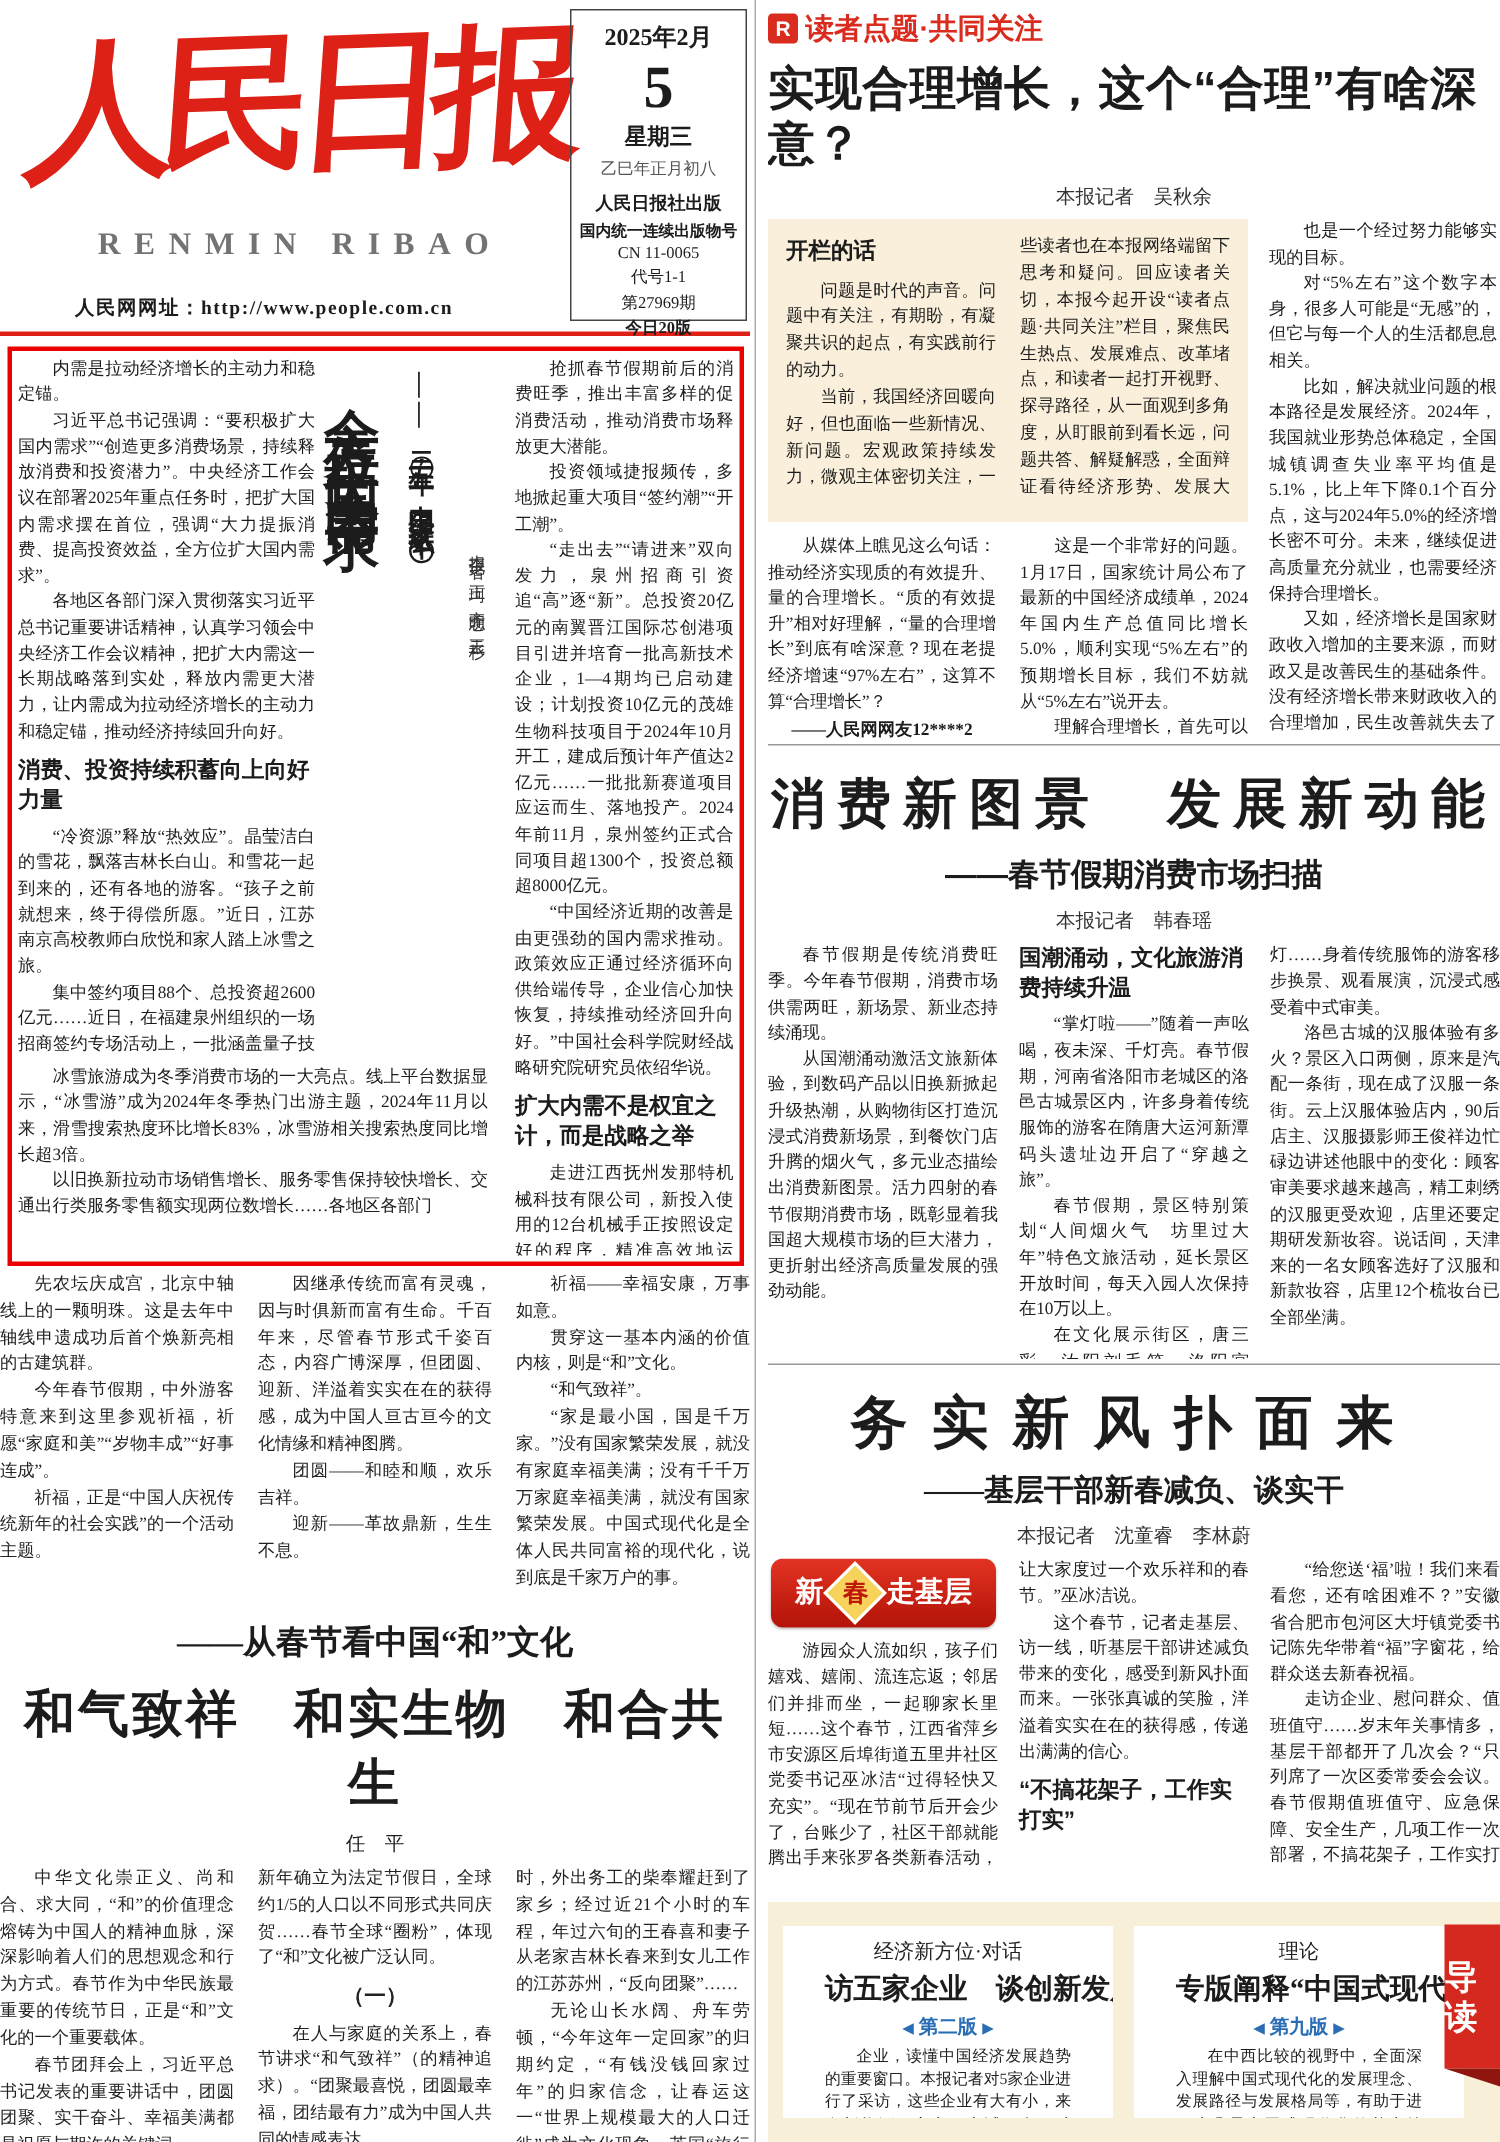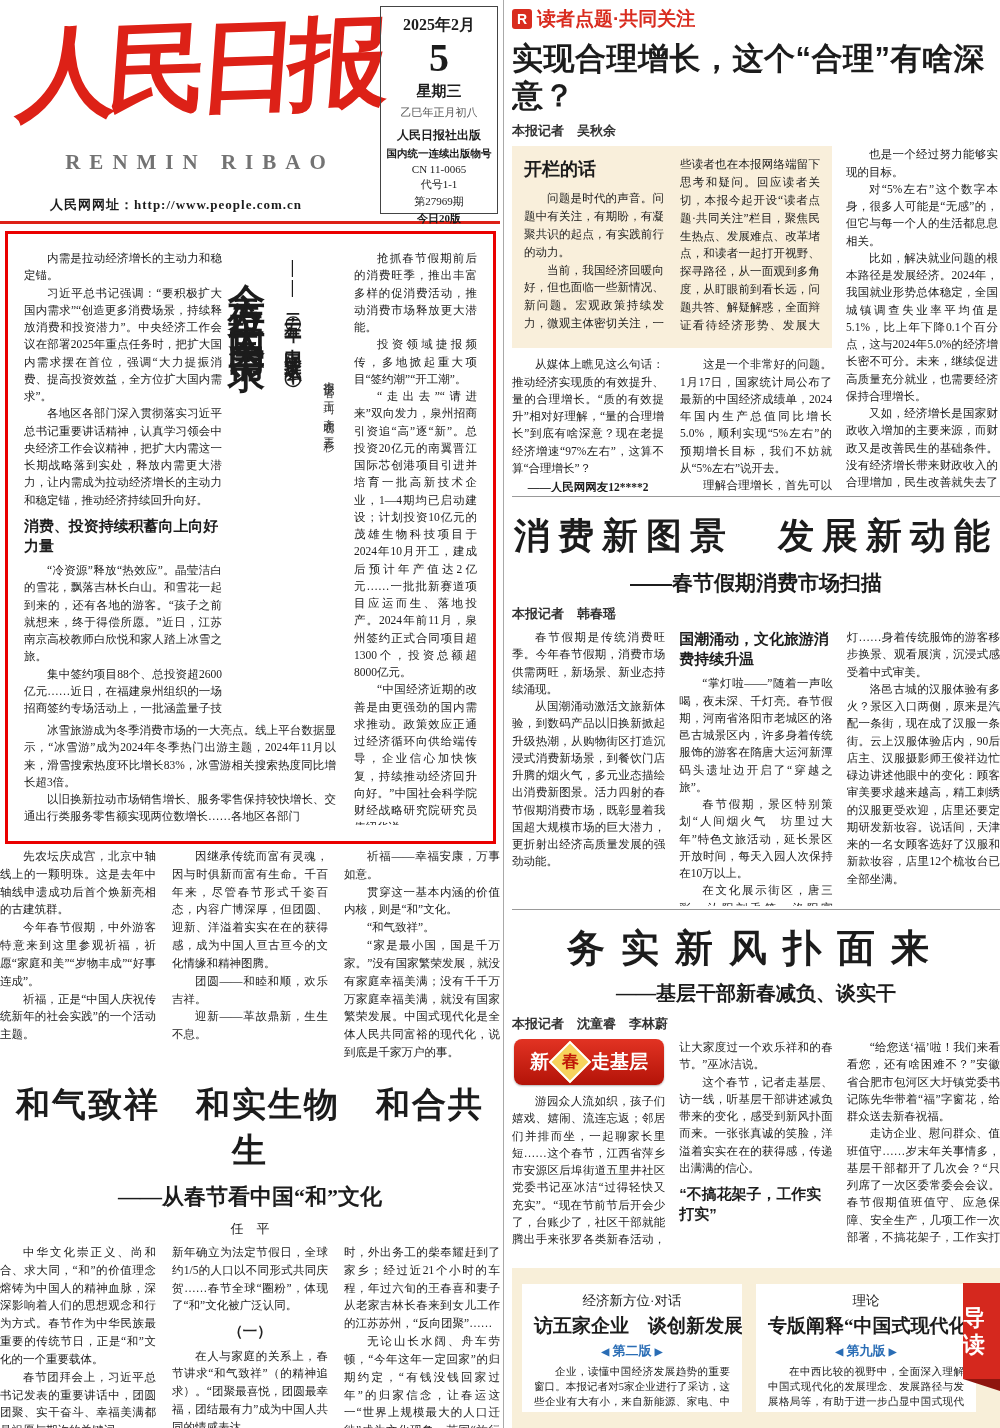--- a/index.html
+++ b/index.html
@@ -27,32 +27,32 @@
   #datebox .issn-l{font-size:10.5px;font-weight:bold;margin-top:3px;}
   #datebox .small{font-size:11px;margin-top:2px;}
   
   #tr{left:512px;top:6px;width:488px;height:486px;overflow:hidden;}
   .kicker{color:#d92c1f;font-weight:900;font-size:19px;font-family:"Liberation Sans",sans-serif;
      display:flex;align-items:center;gap:5px;}
   .r-icon{display:inline-flex;width:20px;height:20px;background:#d92c1f;color:#fff;border-radius:3px;
      align-items:center;justify-content:center;font-size:14px;font-weight:bold;font-family:"Liberation Sans",sans-serif;}
   #tr-headline{font-family:"Liberation Sans","DejaVu Sans",sans-serif;font-weight:900;font-size:31px;
      line-height:1.2;margin-top:8px;letter-spacing:0.5px;}
-  .byline{text-align:left;font-size:13px;color:#333;margin:8px 0 6px;font-weight:bold;}
+  .byline{text-align:center;font-size:13px;color:#333;margin:8px 0 6px;}
   #tr-body{display:flex;gap:14px;height:372px;overflow:hidden;}
   #tr-left{width:320px;}
   #opening-box{background:#f9efdb;padding:10px 12px;box-sizing:border-box;height:202px;
      column-count:2;column-gap:16px;font-size:11.5px;line-height:1.55;overflow:hidden;}
-  #opening-title{font-size:18px;font-weight:900;font-family:"Liberation Sans",sans-serif;margin:0 0 6px;}
+  #opening-title{font-size:15px;font-weight:900;font-family:"Liberation Sans",sans-serif;margin:0 0 6px;}
   #tr-left-flow{margin-top:8px;column-count:2;column-gap:16px;font-size:11.5px;line-height:1.5;
      height:160px;overflow:hidden;}
   #tr-right{width:152px;font-size:11.5px;line-height:1.5;overflow:hidden;}
   
   #lead{left:5px;top:231px;width:491px;height:613px;border:3px solid #ea0000;box-sizing:border-box;
-     padding:16px;display:flex;gap:18px;overflow:hidden;background:#fff;}
+     padding:4px;display:flex;gap:18px;overflow:hidden;background:#fff;}
   #lead-left{width:316px;display:flex;flex-direction:column;}
   #lead-top{display:flex;height:468px;overflow:hidden;}
   #lead-col1{width:198px;font-size:11.5px;line-height:1.5;overflow:hidden;}
   #lead-headblock{width:114px;display:flex;justify-content:space-between;padding:4px 0 0 6px;box-sizing:border-box;}
   #lead-vtitle{writing-mode:vertical-rl;font-family:"Liberation Sans","DejaVu Sans",sans-serif;
      font-weight:900;font-size:37px;letter-spacing:9px;line-height:1.0;}
   #lead-vsub{writing-mode:vertical-rl;font-size:17px;font-weight:bold;letter-spacing:3px;padding-top:6px;}
   #lead-vbyline{writing-mode:vertical-rl;font-size:11px;color:#333;padding-top:118px;letter-spacing:2px;}
   #lead-strip{font-size:11.5px;line-height:1.5;margin-top:4px;overflow:hidden;flex:1;}
   #lead-col3{width:147px;font-size:11.5px;line-height:1.5;overflow:hidden;}
@@ -78,22 +78,22 @@
   .p-cols{column-count:3;column-gap:14px;font-size:11.5px;line-height:1.5;height:218px;overflow:hidden;margin-top:2px;}
   .badge{width:150px;height:46px;background:linear-gradient(#e23323,#b31308);border-radius:8px;
      display:flex;align-items:center;justify-content:center;gap:6px;color:#fff;font-weight:900;
      font-size:19px;margin:0 0 8px 2px;box-shadow:0 1px 2px rgba(0,0,0,.3);break-inside:avoid;
      font-family:"Liberation Sans",sans-serif;}
   .badge .diamond{width:26px;height:26px;background:#f7d35c;transform:rotate(45deg);display:flex;
      align-items:center;justify-content:center;border:2px solid #fff;flex:none;}
   .badge .diamond span{transform:rotate(-45deg);color:#c01608;font-size:17px;font-weight:900;}
   
   #band{left:512px;top:1268px;width:488px;height:160px;background:#f8efd9;}
-  .rg-box{position:absolute;background:#fff;width:220px;height:128px;top:16px;padding:8px 12px;
-     box-sizing:border-box;overflow:hidden;font-family:Liberation Serif, serif;}
+  .rg-box{position:absolute;background:#fff;width:220px;height:128px;top:16px;padding:8px 28px;
+     box-sizing:border-box;overflow:hidden;}
   #rg1{left:10px;} #rg2{left:244px;}
   .rg-kicker{text-align:center;font-size:13.5px;color:#222;}
   .rg-title{text-align:center;font-weight:900;font-size:19px;margin-top:3px;white-space:nowrap;}
   .rg-page{text-align:center;color:#2a6db5;font-size:13px;font-weight:bold;margin-top:3px;}
   .rg-page .tri{font-size:10px;}
   .rg-body{font-size:10.5px;line-height:1.45;text-align:justify;text-indent:2em;margin-top:4px;color:#222;}
   #daodu{left:963px;top:1283px;width:37px;height:96px;background:#d5281e;color:#fff;display:flex;
      flex-direction:column;align-items:center;justify-content:center;font-size:22px;font-weight:900;
      line-height:1.25;font-family:"Liberation Sans",sans-serif;}
   #daodu-fold{left:963px;top:1379px;width:0;height:0;border-top:12px solid #8f150e;
@@ -200,22 +200,22 @@
         <p class="para">今年春节假期，中外游客特意来到这里参观祈福，祈愿“家庭和美”“岁物丰成”“好事连成”。</p>
         <p class="para">祈福，正是“中国人庆祝传统新年的社会实践”的一个活动主题。</p>
         <p class="para">因继承传统而富有灵魂，因与时俱新而富有生命。千百年来，尽管春节形式千姿百态，内容广博深厚，但团圆、迎新、洋溢着实实在在的获得感，成为中国人亘古亘今的文化情缘和精神图腾。</p>
         <p class="para">团圆——和睦和顺，欢乐吉祥。</p>
         <p class="para">迎新——革故鼎新，生生不息。</p>
         <p class="para">祈福——幸福安康，万事如意。</p>
         <p class="para">贯穿这一基本内涵的价值内核，则是“和”文化。</p>
         <p class="para">“和气致祥”。</p>
         <p class="para">“家是最小国，国是千万家。”没有国家繁荣发展，就没有家庭幸福美满；没有千千万万家庭幸福美满，就没有国家繁荣发展。中国式现代化是全体人民共同富裕的现代化，说到底是千家万户的事。</p>
       </div>
+    <div id="h-sub">——从春节看中国“和”文化</div>
     <div id="h-title">和气致祥　和实生物　和合共生</div>
-    <div id="h-sub">——从春节看中国“和”文化</div>
     <div id="h-byline">任　平</div>
     <div class="h-cols" id="h-bottom">
         <p class="para">中华文化崇正义、尚和合、求大同，“和”的价值理念熔铸为中国人的精神血脉，深深影响着人们的思想观念和行为方式。春节作为中华民族最重要的传统节日，正是“和”文化的一个重要载体。</p>
         <p class="para">春节团拜会上，习近平总书记发表的重要讲话中，团圆团聚、实干奋斗、幸福美满都是祝愿与期许的关键词。</p>
         <p class="para">2024年，“春节”申遗成功，迄今有近20个国家将农历新年确立为法定节假日，全球约1/5的人口以不同形式共同庆贺……春节全球“圈粉”，体现了“和”文化被广泛认同。</p>
         <p class="mark">（一）</p>
         <p class="para">在人与家庭的关系上，春节讲求“和气致祥”（的精神追求）。“团聚最喜悦，团圆最幸福，团结最有力”成为中国人共同的情感表达。</p>
         <p class="para">从福建厦门到甘肃灵州，跨越2700多公里，耗时29小时，外出务工的柴奉耀赶到了家乡；经过近21个小时的车程，年过六旬的王春喜和妻子从老家吉林长春来到女儿工作的江苏苏州，“反向团聚”……</p>
         <p class="para">无论山长水阔、舟车劳顿，“今年这年一定回家”的归期约定，“有钱没钱回家过年”的归家信念，让春运这一“世界上规模最大的人口迁徙”成为文化现象。英国“旅行和旅游世界”网站刊文说，2025年的中国春运是人类迁徙、现代基础设施和文化重要性的一次非凡展示。</p>
       </div>

